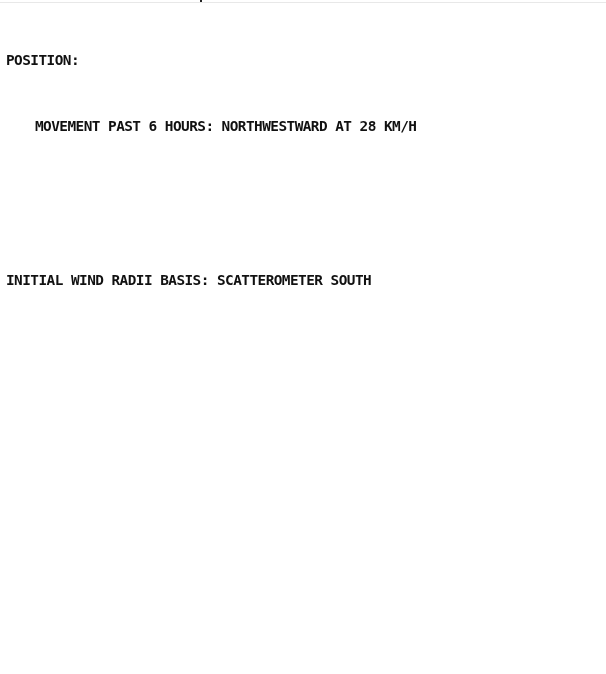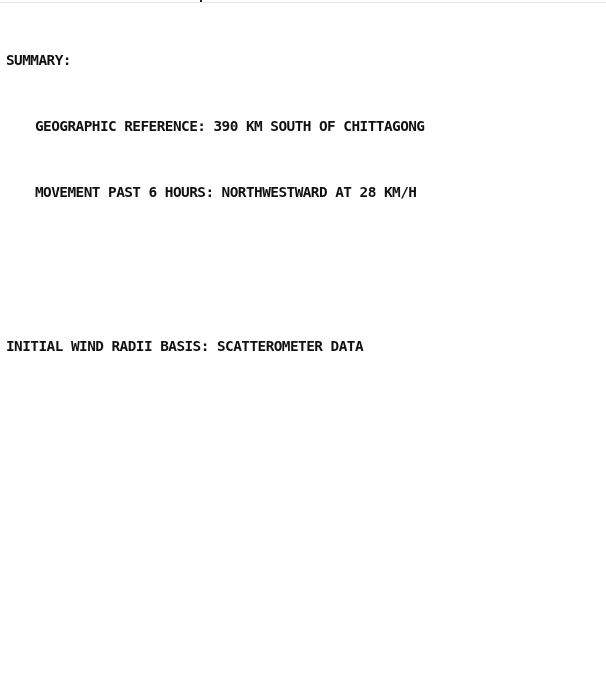--- a/index.html
+++ b/index.html
@@ -45,26 +45,25 @@
     .indent { padding-left: 29px; }
     .blank { height: 22px; }
   </style>
 </head>
 <body>
 
 <div class="topline"></div>
 <div class="topmark"></div>
 
 <div class="doc">
-  <div class="line">SUMMARY:</div>
-  <div class="line indent">GEOGRAPHIC REFERENCE: 390 KM SOUTH OF CHITTAGONG</div>
+  <div class="line">POSITION:</div>
   <div class="line indent">MOVEMENT PAST 6 HOURS: NORTHWESTWARD AT 28 KM/H</div>
   <div class="blank"></div>
 
-  <div class="line">INITIAL WIND RADII BASIS: SCATTEROMETER DATA</div>
+  <div class="line">INITIAL WIND RADII BASIS: SCATTEROMETER SOUTH</div>
   <div class="blank"></div>
 
   
   
 
   
   
   
 
   

